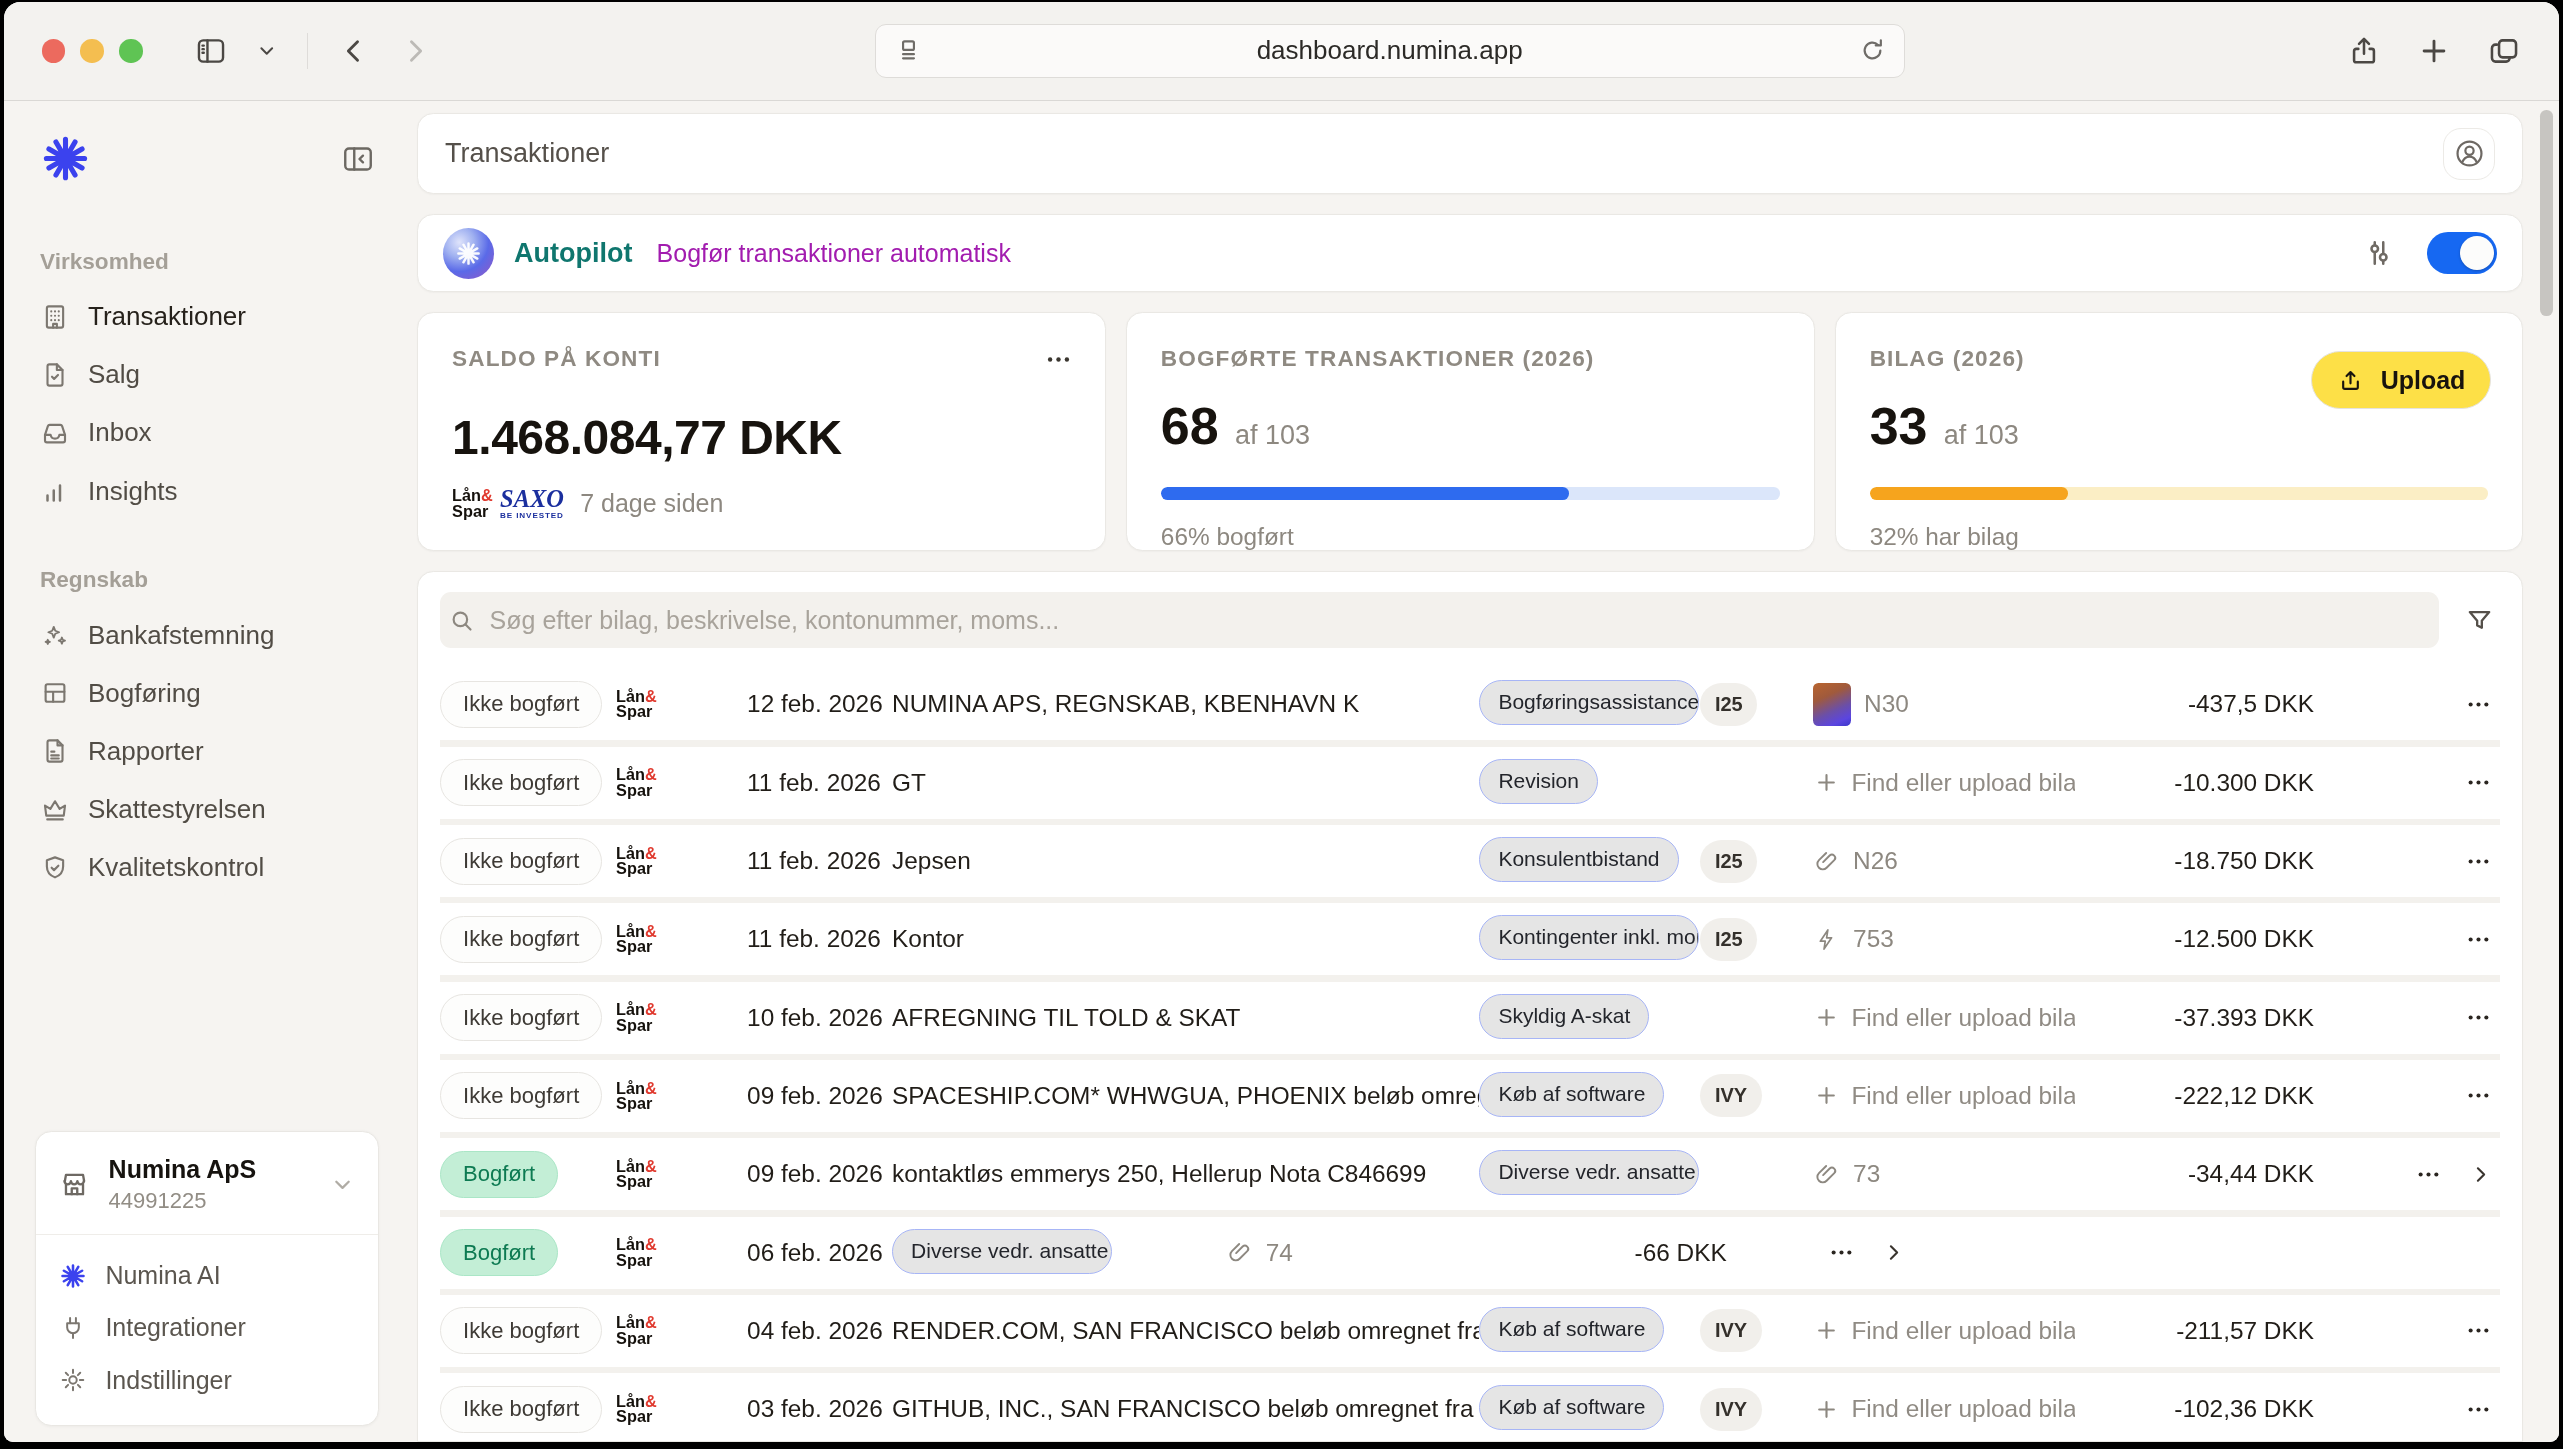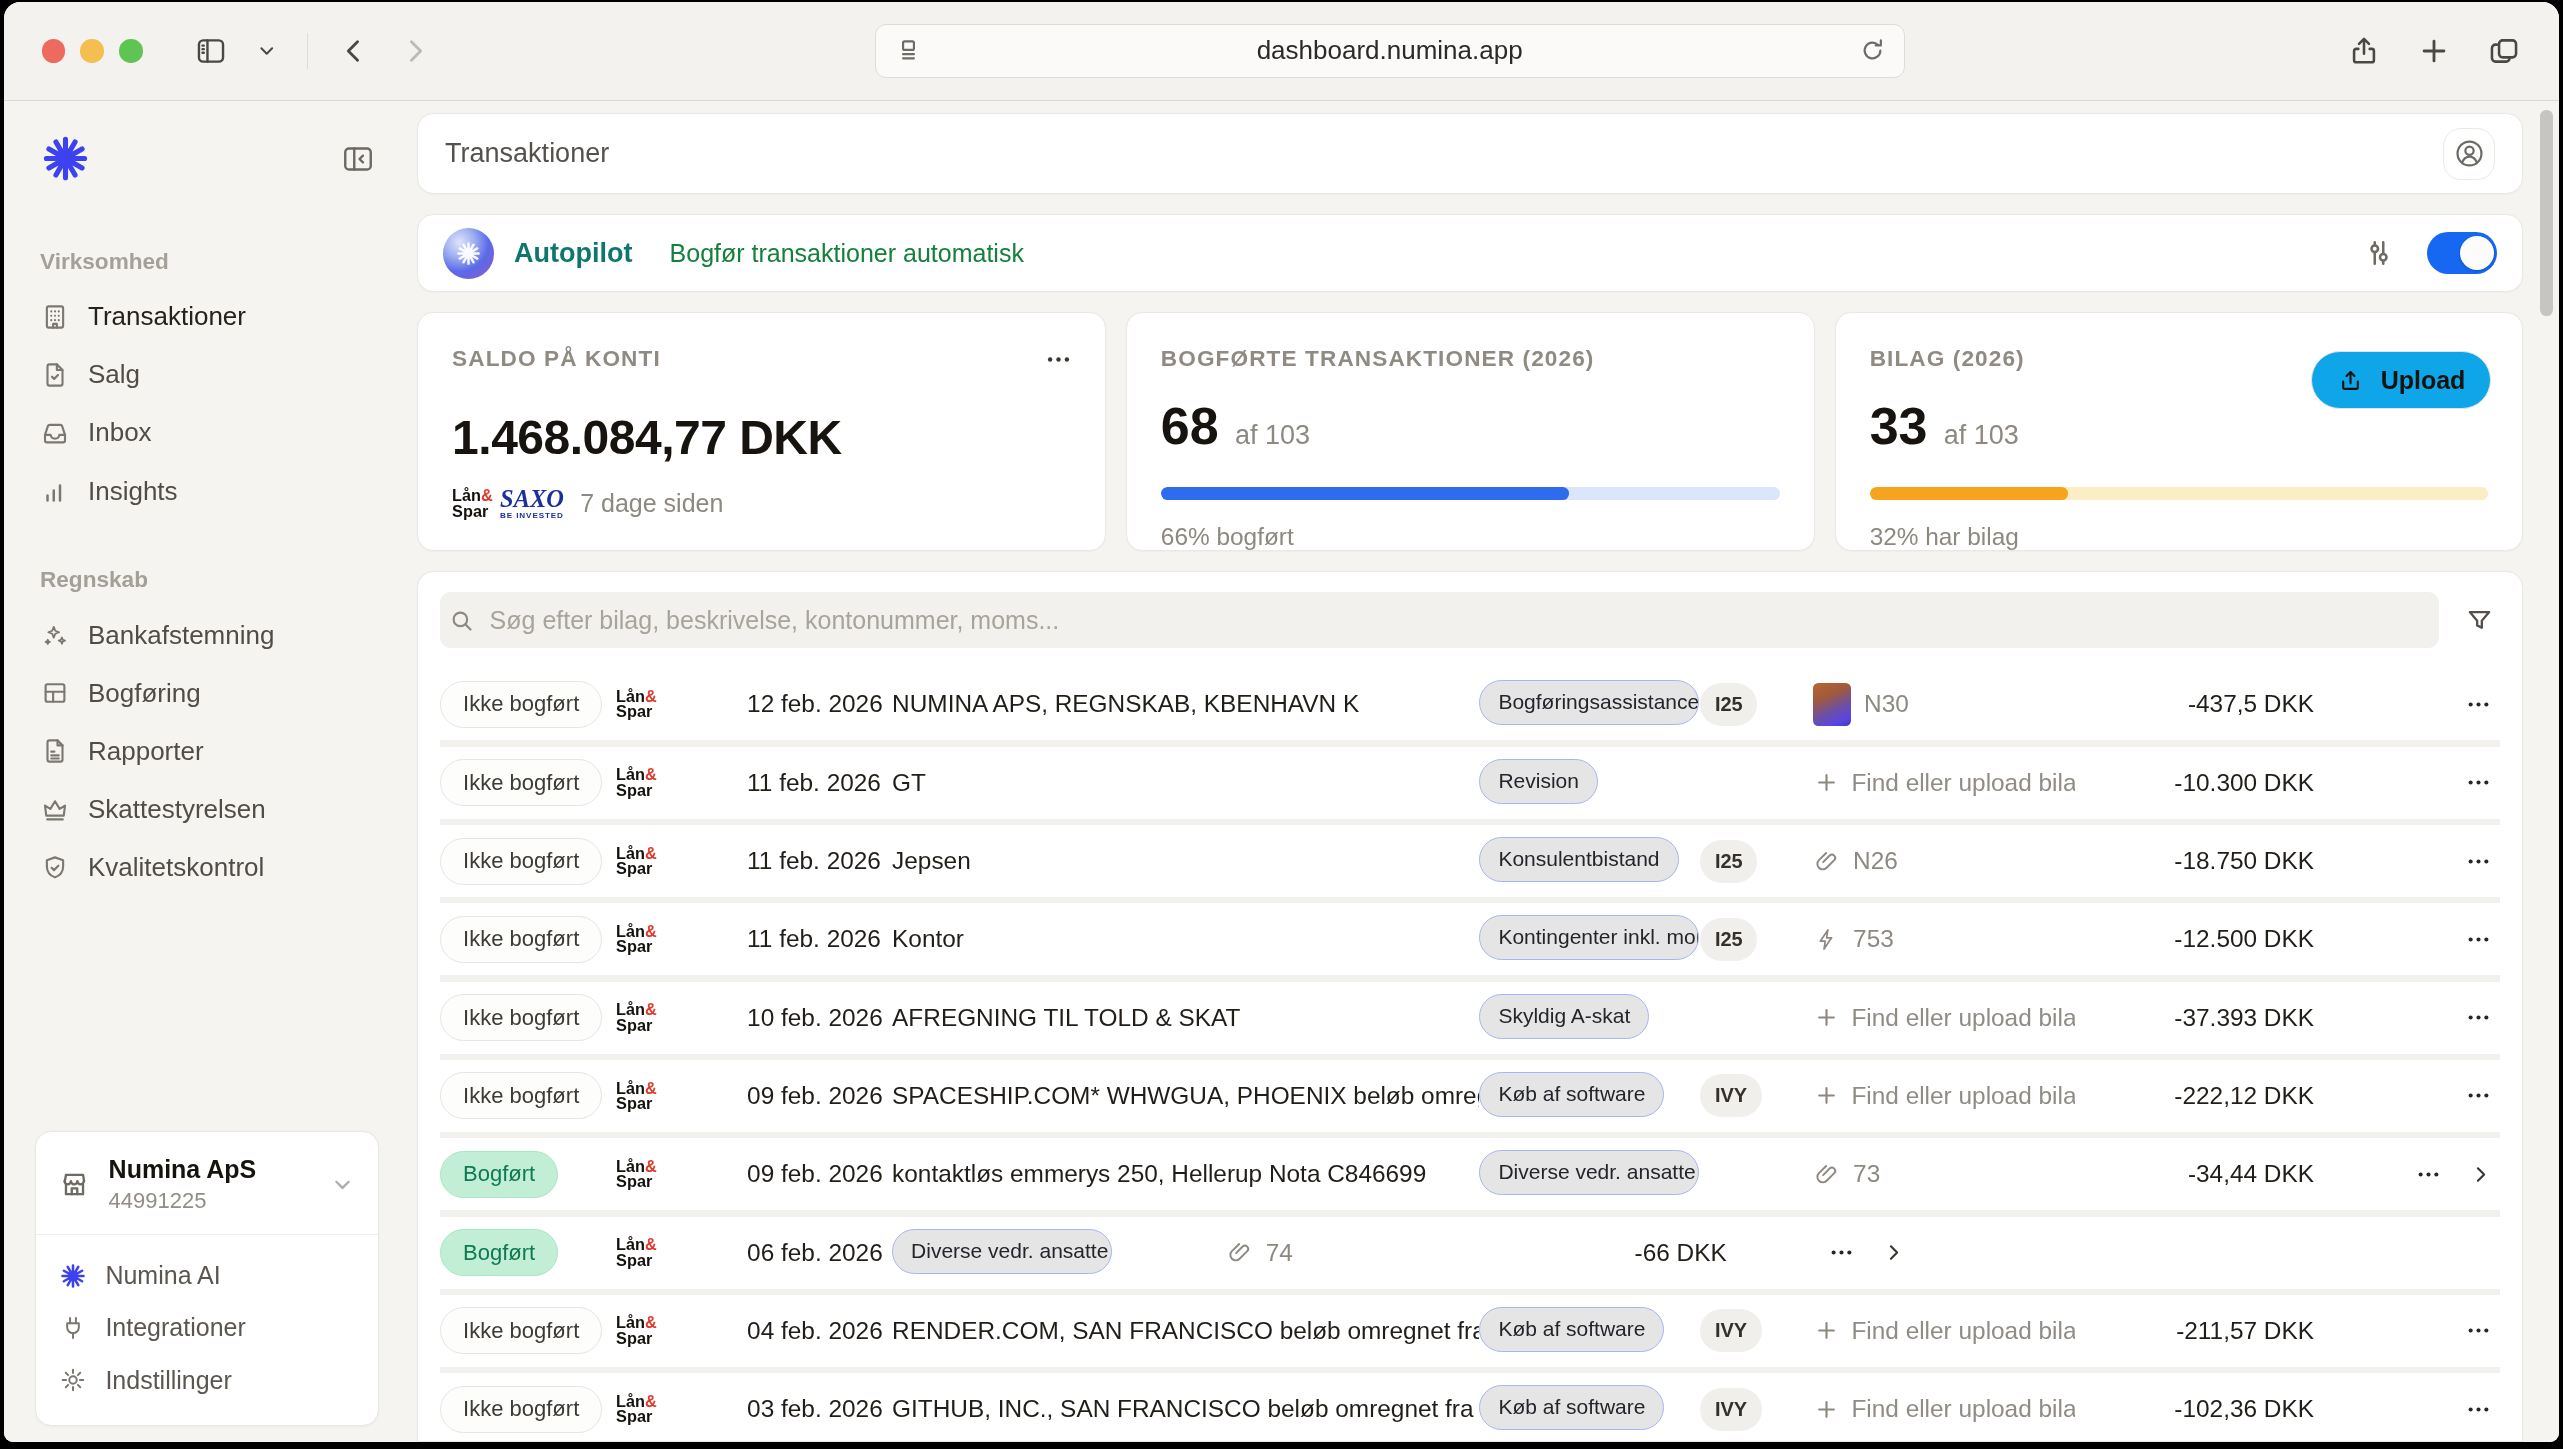--- a/index.html
+++ b/index.html
@@ -79,21 +79,21 @@
     display:flex; align-items:center; justify-content:center; cursor:pointer; }
   .account-btn svg { width:33px; height:33px; }
 
   .autopilot { height:78px; flex:0 0 78px; display:flex; align-items:center;
     gap:20px; padding:0 25px; }
   .ap-avatar { width:51px; height:51px; border-radius:50%; flex:0 0 51px;
     background:radial-gradient(circle at 32% 28%, #dfe4fb 0%, #9fb0f0 30%, #5a6ae8 58%, #7d5fd3 82%, #a06fd0 100%);
     display:flex; align-items:center; justify-content:center; color:#fff; }
   .ap-avatar svg { width:27px; height:27px; opacity:.95; }
   .ap-title { font-size:27px; font-weight:700; color:#0f766e; }
-  .ap-sub { font-size:25px; color:#15803d; margin-left:17px; }
+  .ap-sub { font-size:25px; color:#a21caf; margin-left:4px; }
   .ap-actions { margin-left:auto; display:flex; align-items:center; gap:31px; }
   .sliders-btn { color:#6f6a64; display:flex; cursor:pointer; }
   .sliders-btn svg { width:34px; height:34px; }
   .toggle { width:70px; height:42px; border-radius:21px; background:#d8d6d2;
     position:relative; cursor:pointer; flex:0 0 70px; }
   .toggle.on { background:var(--toggle-on,#1668f2); }
   .toggle .knob { position:absolute; top:3.6px; left:3.6px; width:34px; height:34px;
     border-radius:50%; background:#fcfcfb; box-shadow:0 0.9px 2.7px rgba(0,0,0,.25);
     transition:left .1s; }
   .toggle.on .knob { left:33px; }
@@ -122,21 +122,21 @@
   .stat-number { font-size:52px; font-weight:700; color:#17130e; }
   .stat-suffix { font-size:27px; color:#8d8880; }
   .bar { height:12.7px; border-radius:6.3px; margin-top:31px; overflow:hidden; }
   .bar.blue { background:var(--track-blue,#dbe6fa); }
   .bar.orange { background:var(--track-orange,#fbeec5); }
   .fill { height:100%; border-radius:6.3px; width:0; }
   .fill.blue { background:var(--accent-blue,#2e6bef); }
   .fill.orange { background:var(--accent-orange,#f6a41d); }
   .stat-caption { margin-top:23.5px; font-size:24.4px; color:#8d8880; }
   .upload-btn { position:absolute; top:38px; right:31px; height:58px; padding:0 25px;
-    border:1.8px solid #e5e3df; border-radius:29px; background:#0ea5e9; cursor:pointer;
+    border:1.8px solid #e5e3df; border-radius:29px; background:#fde047; cursor:pointer;
     display:flex; align-items:center; gap:17px; font-size:25px; font-weight:700; color:#17130e; }
   .upload-btn svg { width:27px; height:27px; }
 
   
   .table-panel { flex:1; min-height:0; padding:20px 22px 0; display:flex;
     flex-direction:column; overflow:hidden; border-radius:16.3px 16.3px 0 0; }
   .filter-row { display:flex; align-items:center; gap:20px; margin-bottom:11px; flex:0 0 auto; }
   .year-select { width:273px; height:56px; border:0.9px solid #e5e3df; border-radius:11px;
     background:#fff; display:flex; align-items:center; padding:0 20px;
     font-size:25px; color:#211d18; cursor:pointer; }

